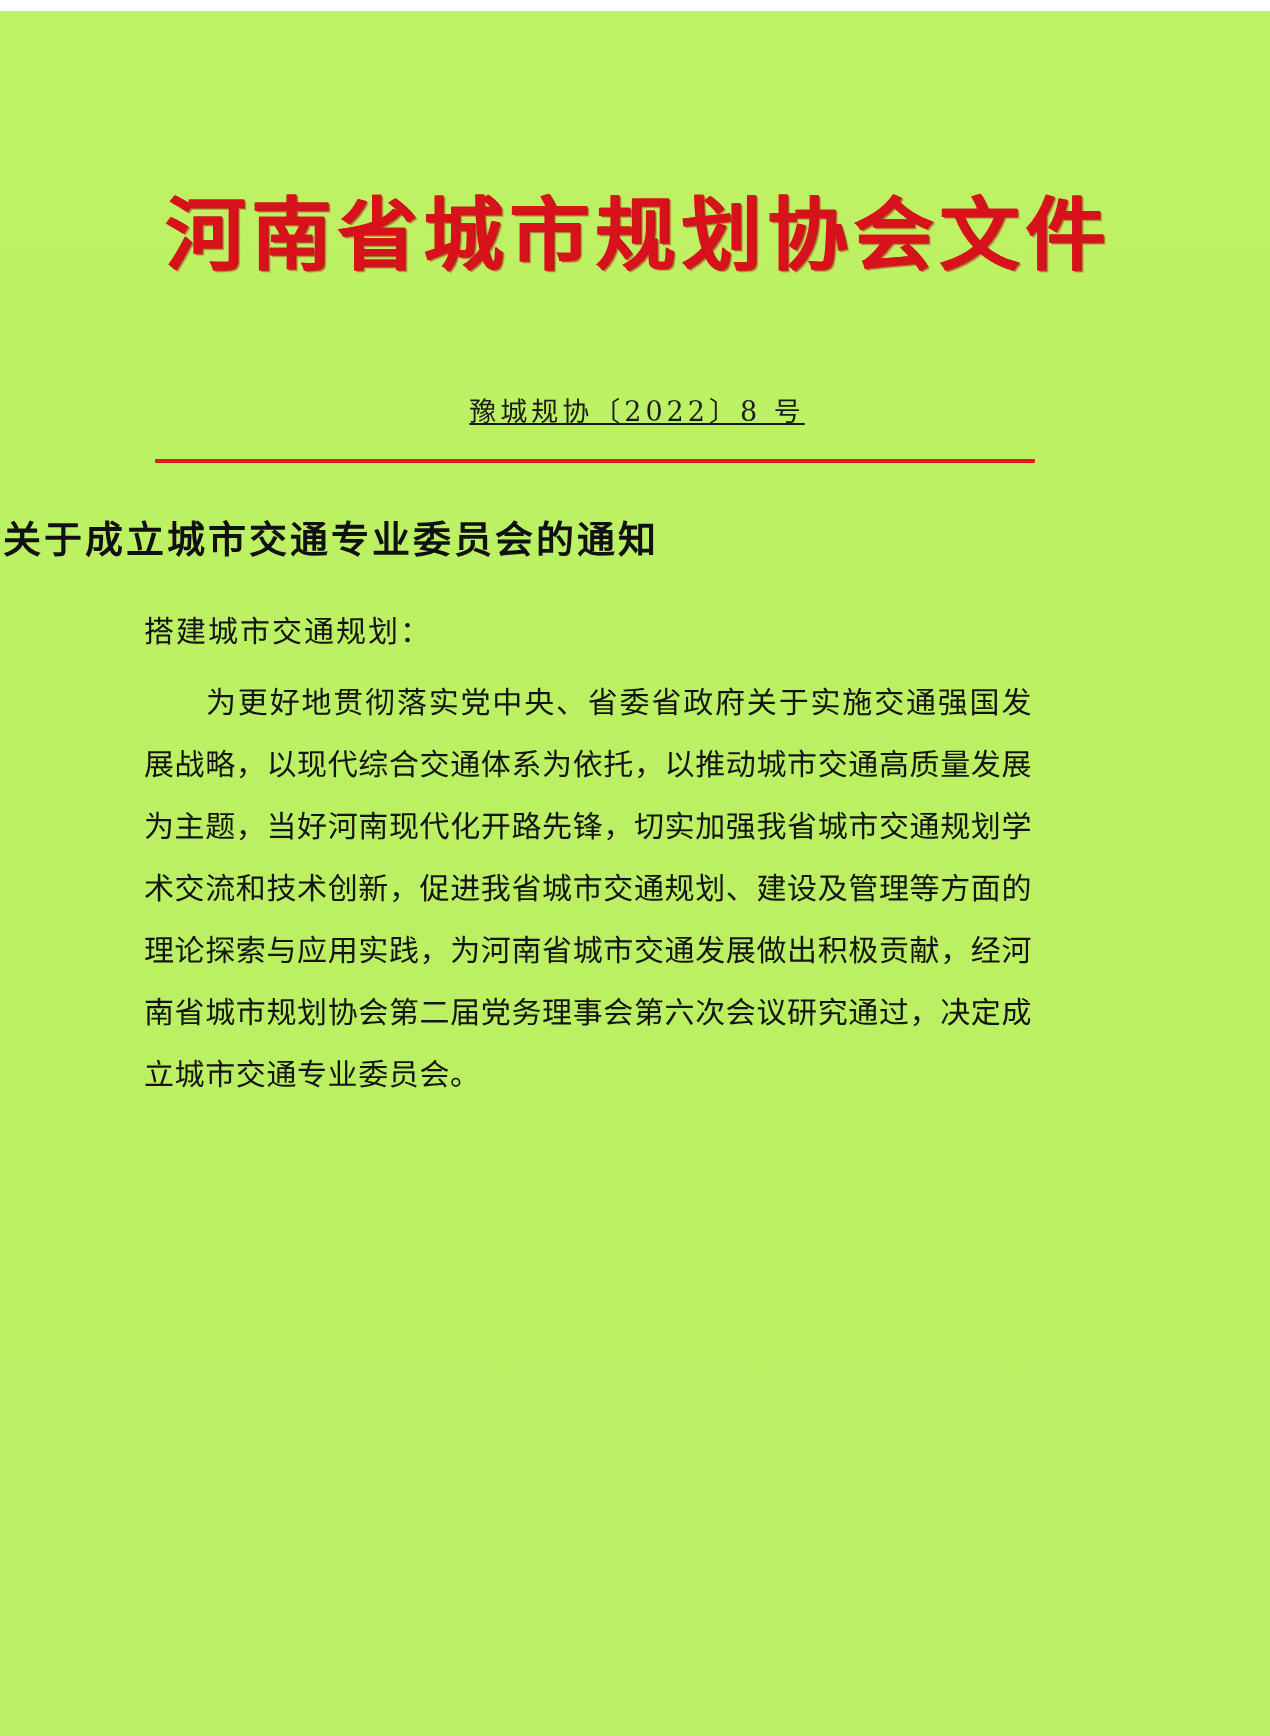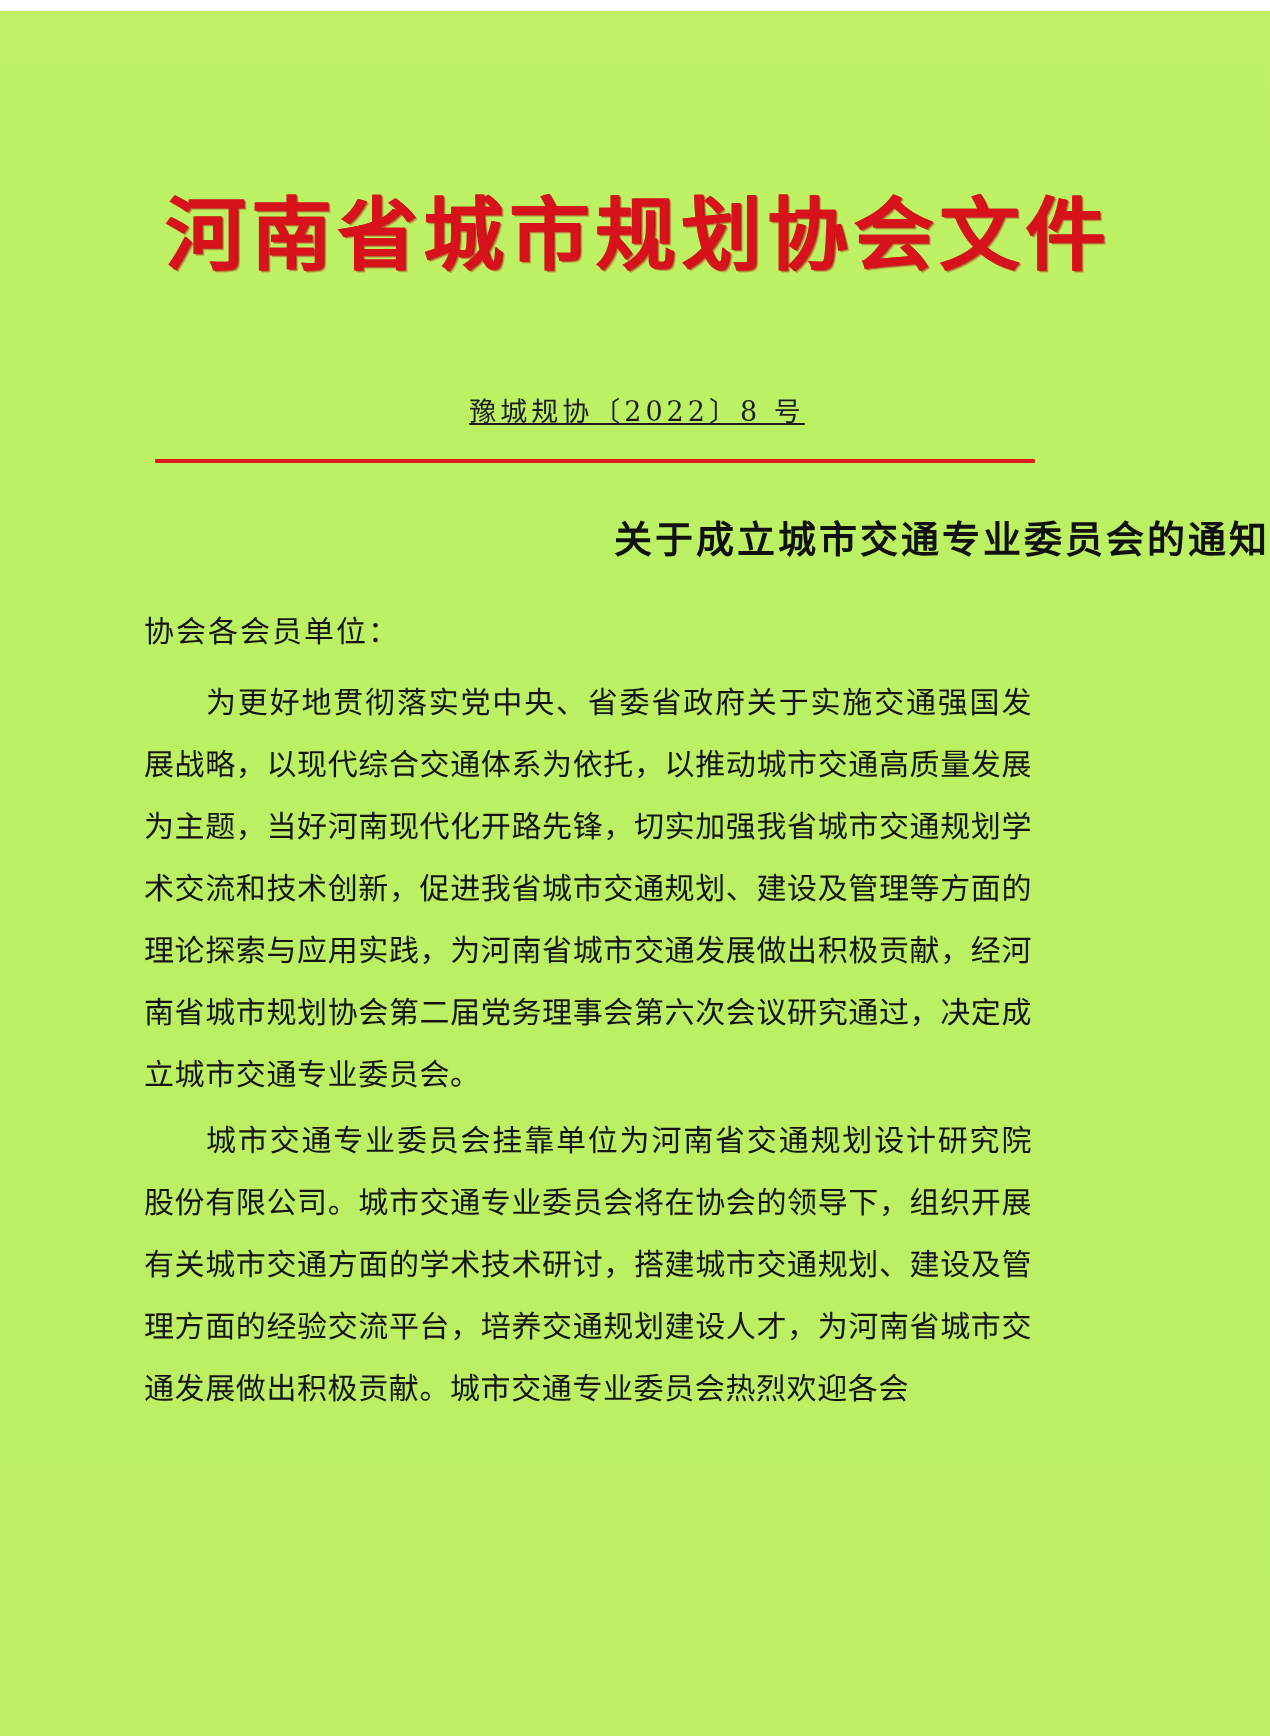--- a/index.html
+++ b/index.html
@@ -76,21 +76,21 @@
     background: #e01b1b;
     border-radius: 1px;
   }
 
   
   .doc-title {
     position: absolute;
     left: 0;
     top: 500px;
     width: 1270px;
-    text-align: right;
+    text-align: left;
     color: #111111;
     font-family: "DejaVu Serif", "Liberation Serif", serif;
     font-weight: 700;
     font-size: 38px;
     line-height: 1.5;
     letter-spacing: 3px;
     text-indent: 3px;
     white-space: nowrap;
   }
 
@@ -144,21 +144,20 @@
   </div>
 
   <div class="doc-number">豫城规协〔2022〕8 号</div>
 
   <div class="red-rule"></div>
 
   <div class="doc-title">关于成立城市交通专业委员会的通知</div>
 
   <div class="body-block">
 
-    <p class="salutation">协会各会员单位：</p>
+    <p class="salutation">搭建城市交通规划：</p>
 
     <p class="para">为更好地贯彻落实党中央、省委省政府关于实施交通强国发展战略，以现代综合交通体系为依托，以推动城市交通高质量发展为主题，当好河南现代化开路先锋，切实加强我省城市交通规划学术交流和技术创新，促进我省城市交通规划、建设及管理等方面的理论探索与应用实践，为河南省城市交通发展做出积极贡献，经河南省城市规划协会第二届党务理事会第六次会议研究通过，决定成立城市交通专业委员会。</p>
 
-    <p class="para">城市交通专业委员会挂靠单位为河南省交通规划设计研究院股份有限公司。城市交通专业委员会将在协会的领导下，组织开展有关城市交通方面的学术技术研讨，搭建城市交通规划、建设及管理方面的经验交流平台，培养交通规划建设人才，为河南省城市交通发展做出积极贡献。城市交通专业委员会热烈欢迎各会</p>
 
   </div>
 
 </div>
 
 </body></html>

